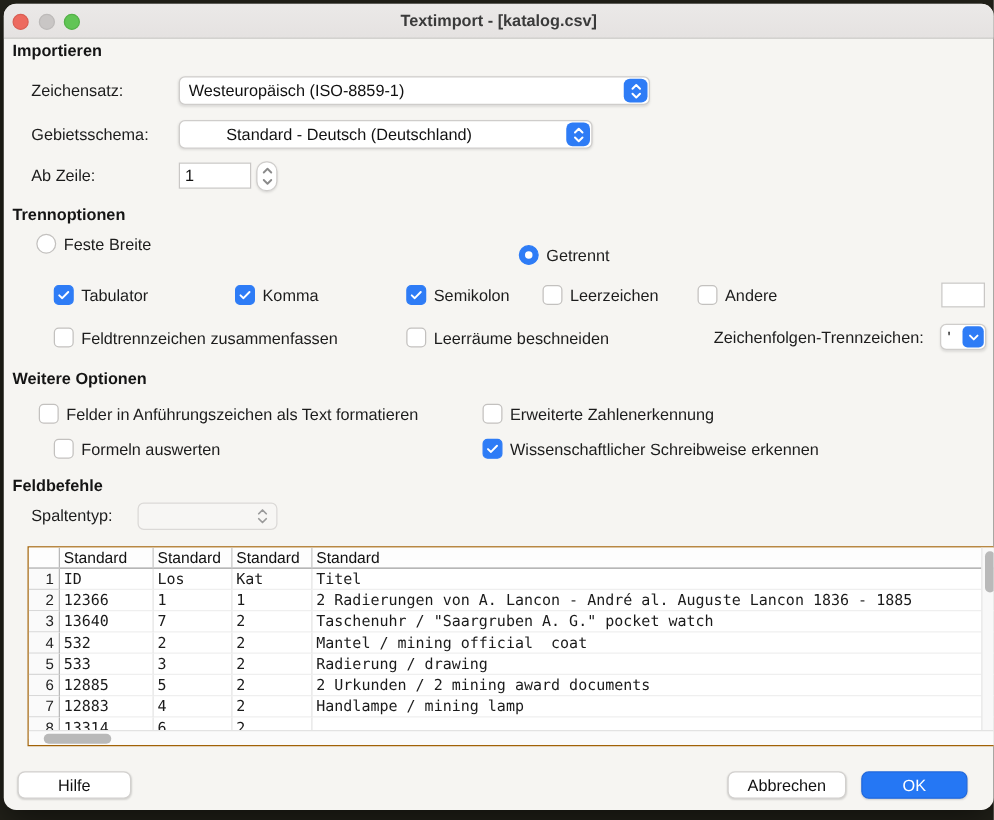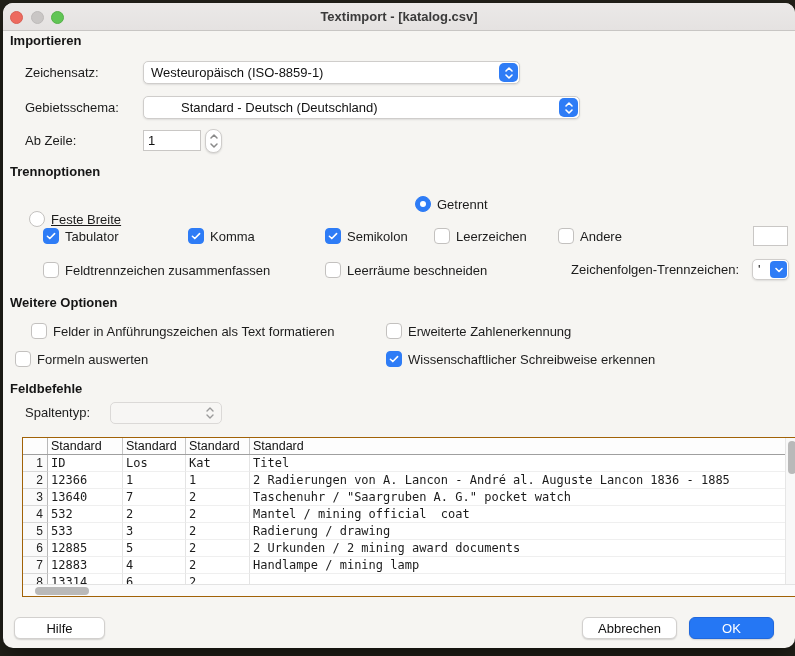--- a/index.html
+++ b/index.html
@@ -100,40 +100,40 @@
   <div class="popup" style="left:140px; top:58px; width:377px;">
     <span class="ptext">Westeuropäisch (ISO-8859-1)</span>
     <span class="pbtn">
       <svg width="10" height="14" viewBox="0 0 10 14">
           <path d="M2 5 L5 2 L8 5 M2 9 L5 12 L8 9" stroke="#fff" stroke-width="1.6" fill="none" stroke-linecap="round" stroke-linejoin="round"></path>
         </svg>
     </span>
   </div>
 
   <div class="rowlabel" style="left:22px; top:93px; line-height:23px;">Gebietsschema:</div>
-  <div class="popup" style="left:140px; top:93px; width:437px;padding-left:37px;">
+  <div class="popup" style="left:140px; top:93px; width:331px;padding-left:37px;">
     <span class="ptext">Standard - Deutsch (Deutschland)</span>
     <span class="pbtn">
       <svg width="10" height="14" viewBox="0 0 10 14">
           <path d="M2 5 L5 2 L8 5 M2 9 L5 12 L8 9" stroke="#fff" stroke-width="1.6" fill="none" stroke-linecap="round" stroke-linejoin="round"></path>
         </svg>
     </span>
   </div>
 
   <div class="rowlabel" style="left:22px; top:127px; line-height:21px;">Ab Zeile:</div>
   <input class="tinput" style="left: 140px; top: 127px; width: 58px;" value="1">
   <div class="spinner" style="left:202px; top:126px;">
     <svg width="10" height="20" viewBox="0 0 10 20">
         <path d="M2 7 L5 4 L8 7 M2 13 L5 16 L8 13" stroke="#8a8a8a" stroke-width="1.5" fill="none" stroke-linecap="round" stroke-linejoin="round"></path>
       </svg>
   </div>
 
   <div class="heading" style="top:161px;">Trennoptionen</div>
 
-  <div class="citem" style="left:26px; top:206px;text-decoration:underline;">
+  <div class="citem" style="left:26px; top:182px;">
     <span class="radio"></span>
     <span class="clabel">Feste Breite</span>
   </div>
   <div class="citem" style="left:412px; top:189px;align-items:flex-end;">
     <span class="radio sel">
         <span class="dot"></span>
       </span>
     <span class="clabel">Getrennt</span>
   </div>
 
@@ -192,21 +192,21 @@
   <div class="heading" style="top:292px;">Weitere Optionen</div>
 
   <div class="citem" style="left:28px; top:318px;">
     <span class="cb"></span>
     <span class="clabel">Felder in Anführungszeichen als Text formatieren</span>
   </div>
   <div class="citem" style="left:383px; top:318px;">
     <span class="cb"></span>
     <span class="clabel">Erweiterte Zahlenerkennung</span>
   </div>
-  <div class="citem" style="left:12px; top:346px;">
+  <div class="citem" style="left:40px; top:346px;">
     <span class="cb"></span>
     <span class="clabel">Formeln auswerten</span>
   </div>
   <div class="citem" style="left:383px; top:346px;">
     <span class="cb checked">
         <svg width="12" height="12" viewBox="0 0 16 16">
           <path d="M3.2 8.4 L6.4 11.4 L12.8 4.8" stroke="#fff" stroke-width="2.1" fill="none" stroke-linecap="round" stroke-linejoin="round"></path>
         </svg>
       </span>
     <span class="clabel">Wissenschaftlicher Schreibweise erkennen</span>

